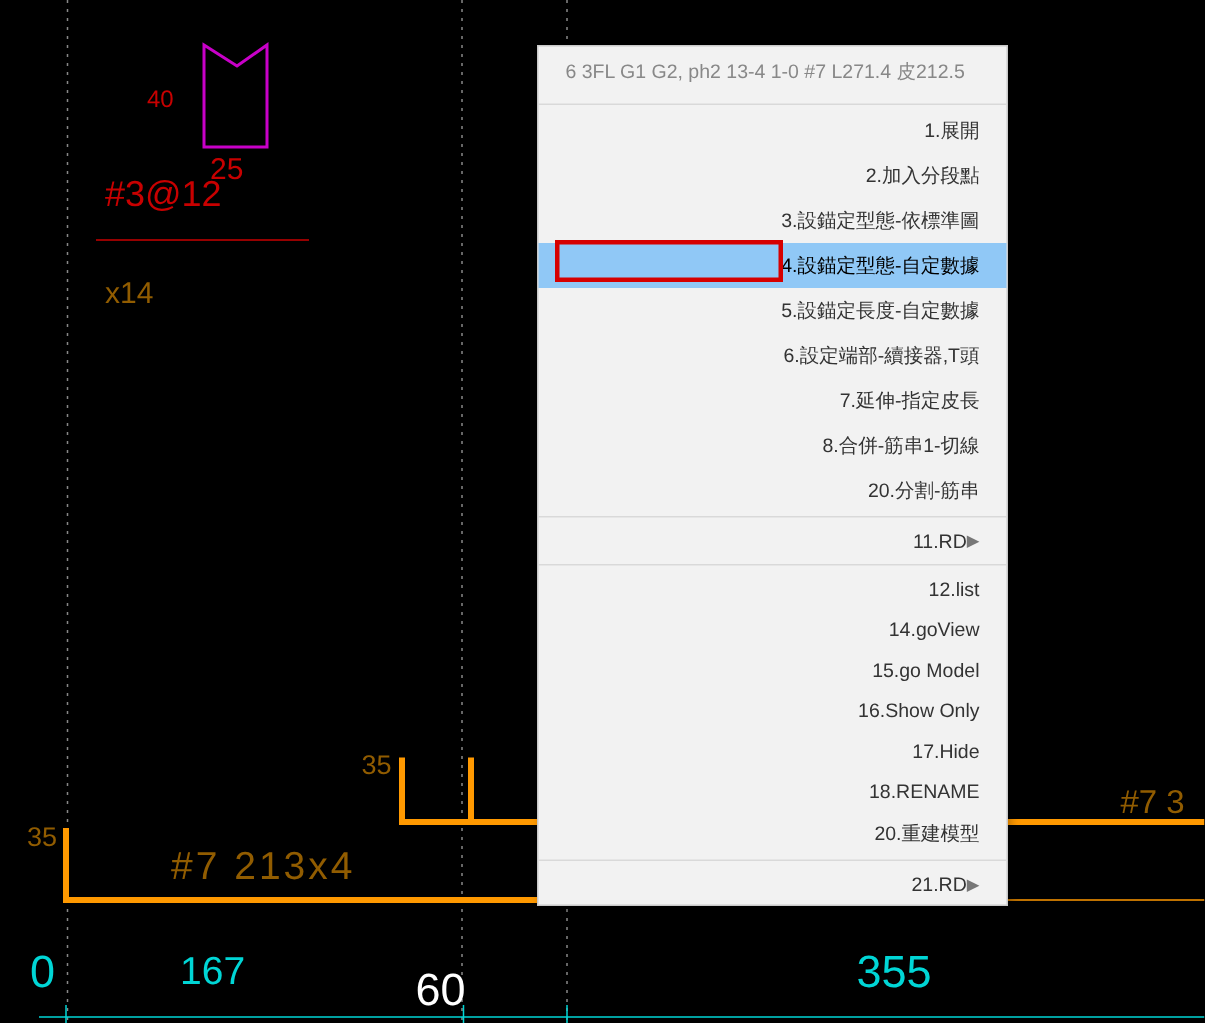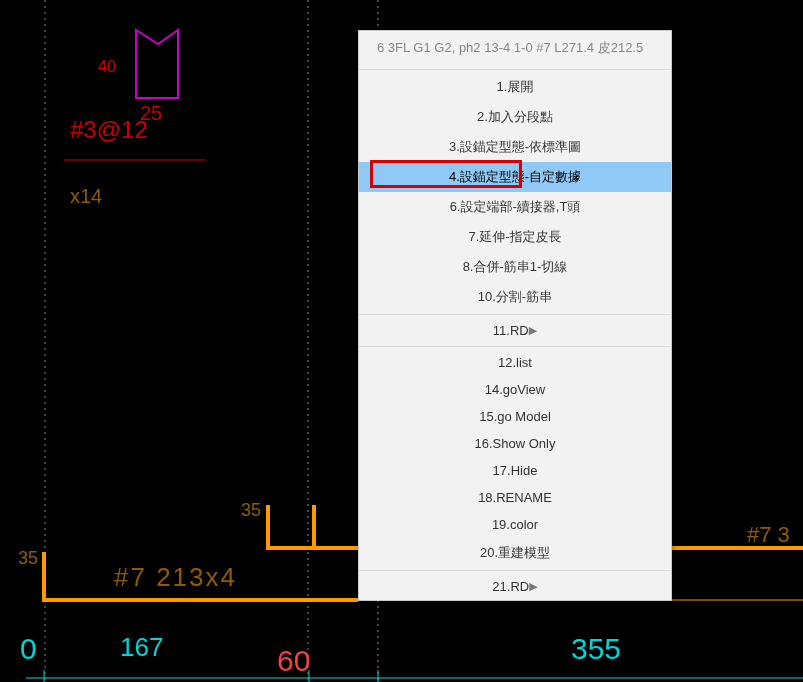--- a/index.html
+++ b/index.html
@@ -43,21 +43,21 @@
     }
     .menu-sep {
       height: 1px;
       background: #d9d9d9;
       margin: 2px 0;
     }
     .menu-item {
       padding: 6px 18px;
       display: flex;
       align-items: center;
-      justify-content: center;
+      justify-content: flex-end;
       cursor: default;
     }
     .menu-item.highlighted {
       background: #90c8f6;
       color: #000;
     }
     .menu-item.boxed {
       position: relative;
     }
     .red-box {
@@ -103,21 +103,21 @@
   <span class="cad-text" style="left:98px;top:58px;color:#c80000;font-size:16px">40</span>
   <span class="cad-text" style="left:140px;top:102px;color:#c80000;font-size:20px">25</span>
   <span class="cad-text" style="left:70px;top:116px;color:#c80000;font-size:24px">#3@12</span>
   <span class="cad-text" style="left:70px;top:185px;color:#915c00;font-size:20px">x14</span>
   <span class="cad-text" style="left:241px;top:500px;color:#915c00;font-size:18px">35</span>
   <span class="cad-text" style="left:18px;top:548px;color:#915c00;font-size:18px">35</span>
   <span class="cad-text" style="left:114px;top:562px;color:#915c00;font-size:26px;letter-spacing:2px">#7 213x4</span>
   <span class="cad-text" style="left:747px;top:522px;color:#915c00;font-size:22px">#7 3</span>
   <span class="cad-text" style="left:20px;top:632px;color:#00d6d6;font-size:30px">0</span>
   <span class="cad-text" style="left:120px;top:632px;color:#00d6d6;font-size:26px">167</span>
-  <span class="cad-text" style="left:277px;top:644px;color:#ef4444;font-size:30px">60</span>
+  <span class="cad-text" style="left:277px;top:644px;color:#ffffff;font-size:30px">60</span>
   <span class="cad-text" style="left:571px;top:632px;color:#00d6d6;font-size:30px">355</span>
 </div>
 
 <div class="context-menu">
   <div class="menu-title">6 3FL G1 G2, ph2 13-4 1-0 #7 L271.4 皮212.5</div>
   <div class="menu-sep"></div>
 
   <div class="menu-item">
       <span>1.展開</span>
     </div>
@@ -125,30 +125,33 @@
       <span>2.加入分段點</span>
     </div>
   <div class="menu-item">
       <span>3.設錨定型態-依標準圖</span>
     </div>
   <div class="menu-item highlighted boxed">
     <span>4.設錨定型態-自定數據</span>
     <span class="red-box"></span>
   </div>
   <div class="menu-item">
+      <span>5.設錨定長度-自定數據</span>
+    </div>
+  <div class="menu-item">
       <span>6.設定端部-續接器,T頭</span>
     </div>
   <div class="menu-item">
       <span>7.延伸-指定皮長</span>
     </div>
   <div class="menu-item">
       <span>8.合併-筋串1-切線</span>
     </div>
   <div class="menu-item">
-      <span>10.分割-筋串</span>
+      <span>20.分割-筋串</span>
     </div>
 
   <div class="menu-sep"></div>
   <div class="menu-item">
     <span>11.RD</span>
     <span class="chevron">▶</span>
   </div>
   <div class="menu-sep"></div>
 
   <div class="menu-item">
@@ -163,23 +166,20 @@
   <div class="menu-item">
       <span>16.Show Only</span>
     </div>
   <div class="menu-item">
       <span>17.Hide</span>
     </div>
   <div class="menu-item">
       <span>18.RENAME</span>
     </div>
   <div class="menu-item">
-      <span>19.color</span>
-    </div>
-  <div class="menu-item">
       <span>20.重建模型</span>
     </div>
 
   <div class="menu-sep"></div>
   <div class="menu-item">
     <span>21.RD</span>
     <span class="chevron">▶</span>
   </div>
 </div>
 

